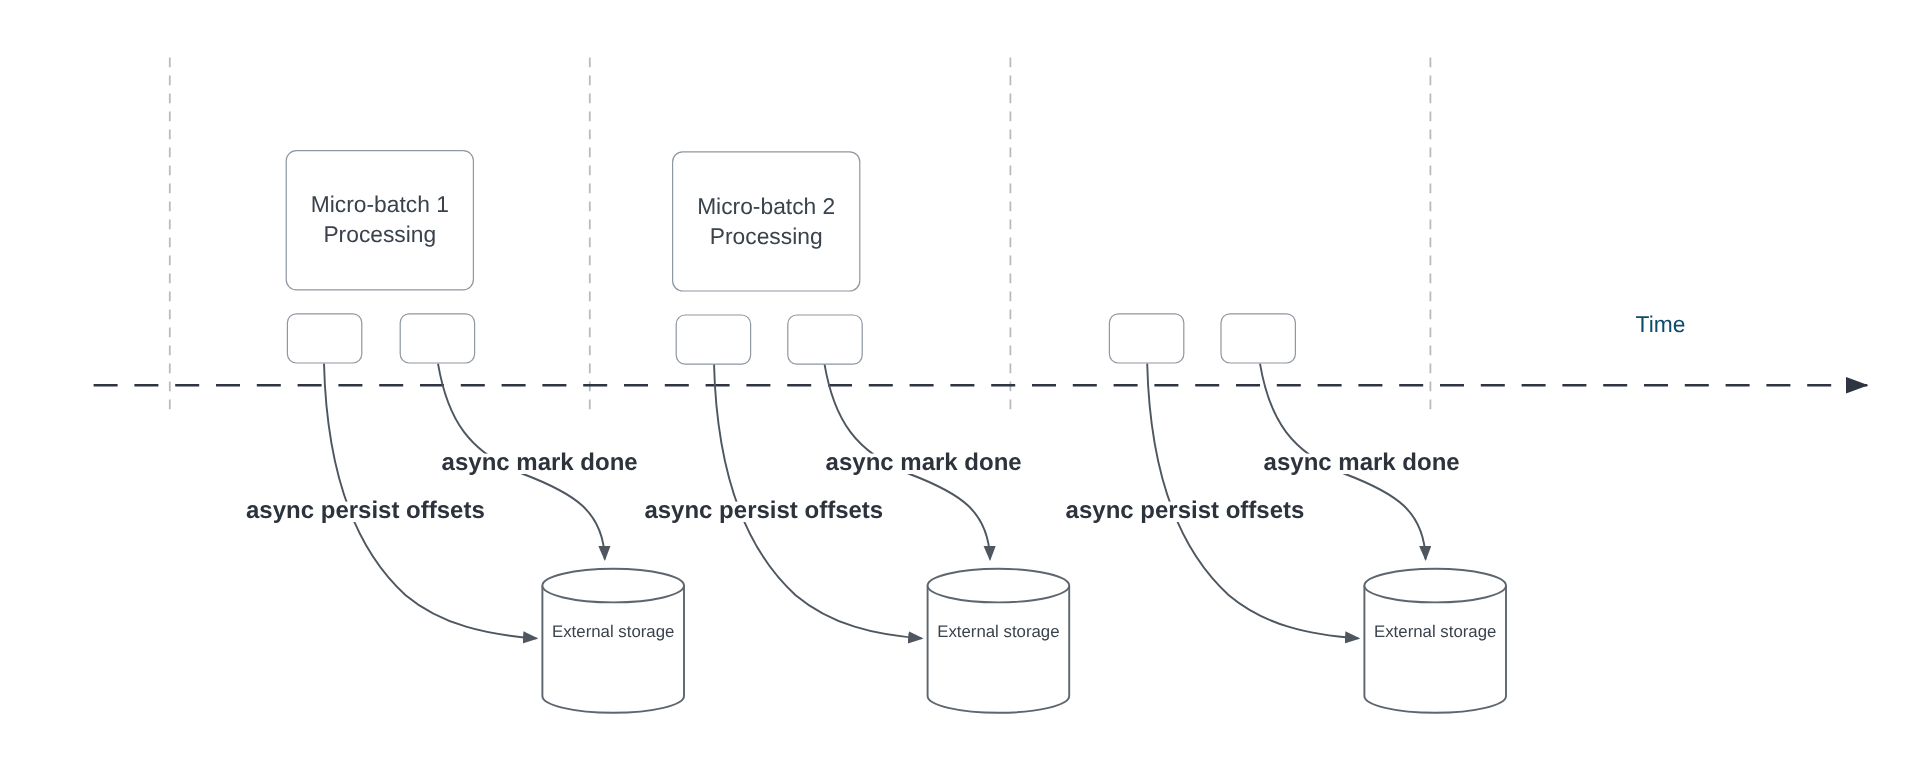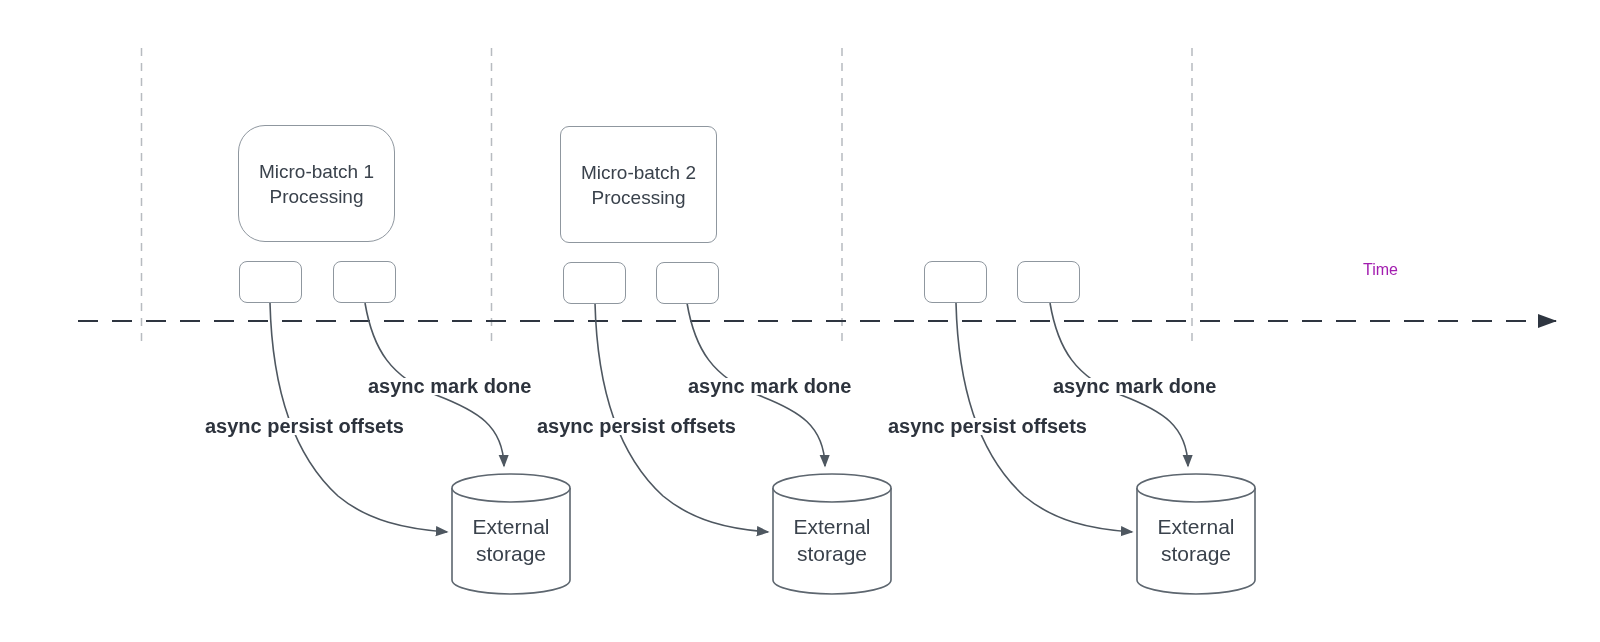--- a/index.html
+++ b/index.html
@@ -48,28 +48,28 @@
     color: #2d333d;
     background: #ffffff;
     padding: 0 2px;
     white-space: nowrap;
     line-height: 17px;
   }
   .storage-label {
     position: absolute;
     width: 118px;
     text-align: center;
-    font-size: 21px;
+    font-size: 14px;
     line-height: 27px;
     color: #3a424c;
   }
   .time-label {
     position: absolute;
-    font-size: 16px;
-    color: #a21caf;
+    font-size: 19px;
+    color: #0c4a6e;
     white-space: nowrap;
   }
 </style>
 </head>
 <body>
 
 <div class="stage">
 
   <svg class="layer-svg" viewBox="0 0 1600 642" xmlns="http://www.w3.org/2000/svg">
     <defs>
@@ -105,21 +105,21 @@
     <path d="M365,303 C373,350 391,377 436,395 C478,411 503,426 504,466" fill="none" stroke="#4e5760" stroke-width="1.6" marker-end="url(#mCurve)"></path>
 
     <path d="M595,303 C597,383 616,453 663,496 C693,521 729,529 768,532" fill="none" stroke="#4e5760" stroke-width="1.6" marker-end="url(#mCurve)"></path>
     <path d="M687,303 C695,350 713,377 758,395 C800,411 824,426 825,466" fill="none" stroke="#4e5760" stroke-width="1.6" marker-end="url(#mCurve)"></path>
 
     <path d="M956,303 C958,383 977,453 1024,496 C1054,521 1090,529 1132,532" fill="none" stroke="#4e5760" stroke-width="1.6" marker-end="url(#mCurve)"></path>
     <path d="M1050,303 C1058,350 1076,377 1121,395 C1163,411 1187,426 1188,466" fill="none" stroke="#4e5760" stroke-width="1.6" marker-end="url(#mCurve)"></path>
   </svg>
 
   <div class="batch-group">
-    <div class="proc-box" style="left:238px; top:125px;border-radius:27px;">
+    <div class="proc-box" style="left:238px; top:125px;">
       <span>Micro-batch 1 Processing</span>
     </div>
     <div class="task-box" style="left:239px; top:261px;"></div>
     <div class="task-box" style="left:333px; top:261px;"></div>
     <div class="arrow-label" style="left:203px; top:418px;">async persist offsets</div>
     <div class="arrow-label" style="left:366px; top:378px;">async mark done</div>
     <div class="storage-label" style="left:452px; top:513px;">External storage</div>
   </div>
 
   <div class="batch-group">

